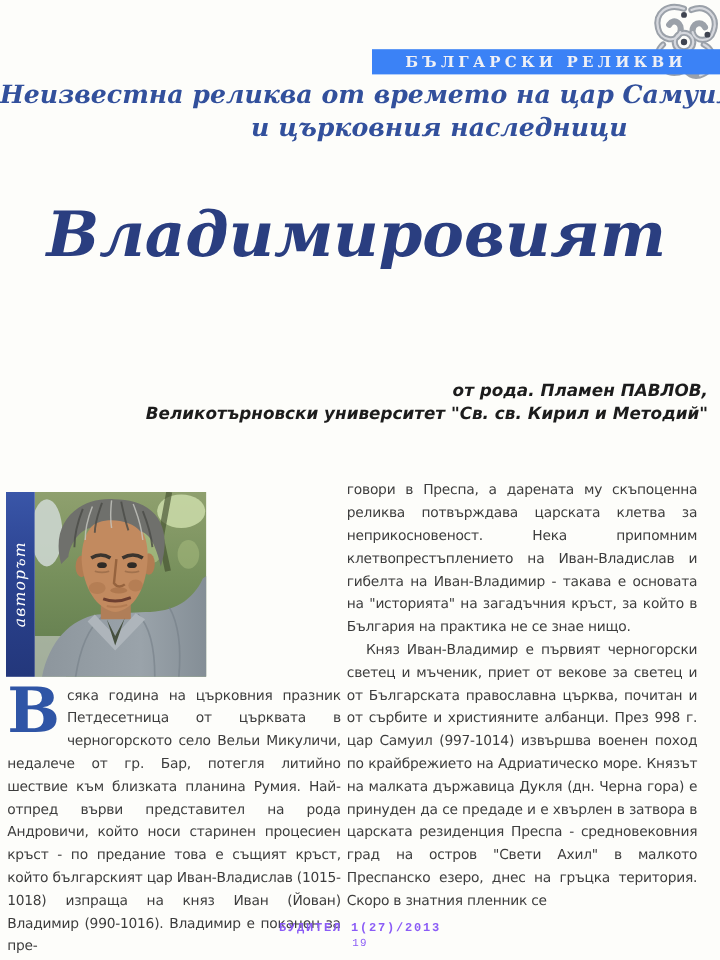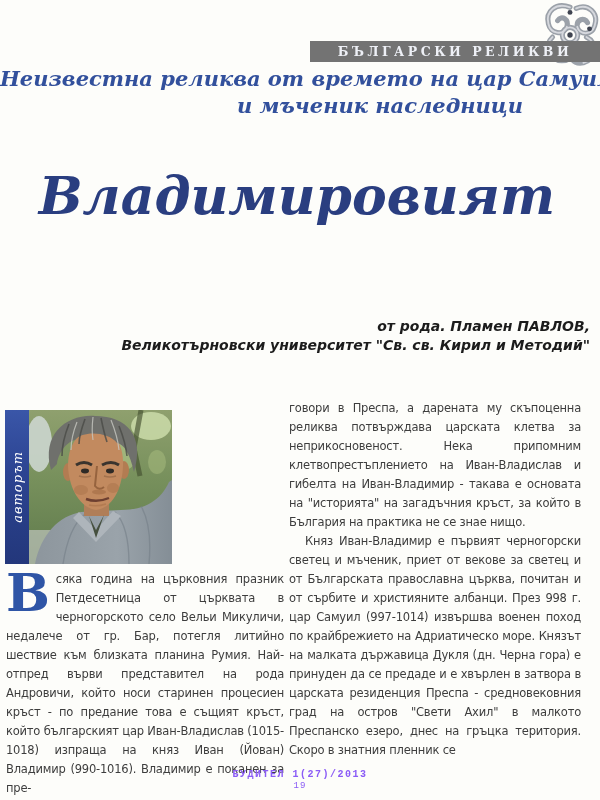--- a/index.html
+++ b/index.html
@@ -4,21 +4,21 @@
 <style>
   html,body{margin:0;padding:0;}
   body{
     width:600px;height:800px;position:relative;overflow:hidden;
     background:#fdfdfa;
     font-family:"DejaVu Sans","Liberation Sans",sans-serif;
   }
   
   .banner{
     position:absolute;left:310px;top:41px;width:290px;height:21px;
-    background:#737373;color:#eef0f6;
+    background:#3b82f6;color:#eef0f6;
     font-family:"DejaVu Serif","Liberation Serif",serif;
     font-size:12.5px;font-weight:bold;letter-spacing:3.5px;
     text-align:center;line-height:21px;white-space:nowrap;
   }
   .ornament{position:absolute;right:-2px;top:-2px;width:64px;height:72px;}
   .subtitle1,.subtitle2{
     position:absolute;left:0;text-align:right;
     color:#32509c;font-family:"DejaVu Serif","Liberation Serif",serif;
     font-style:italic;font-weight:bold;font-size:21px;white-space:nowrap;
   }
@@ -98,21 +98,21 @@
     <circle cx="31" cy="14" r="2.4"></circle>
     <circle cx="50" cy="30" r="2.4"></circle>
     <circle cx="31" cy="36" r="2.6"></circle>
     <circle cx="22" cy="56" r="2.1"></circle>
   </g>
 </svg>
 
 <div class="banner">БЪЛГАРСКИ РЕЛИКВИ</div>
 
 <div class="subtitle1">Неизвестна реликва от времето на цар Самуил</div>
-<div class="subtitle2">и мъченик наследници</div>
+<div class="subtitle2">и църковния наследници</div>
 
 <div class="title">
   <div>Владимировият</div>
 </div>
 
 <div class="byline">
   <div>от рода. Пламен ПАВЛОВ,</div>
   <div>Великотърновски университет "Св. св. Кирил и Методий"</div>
 </div>
 

